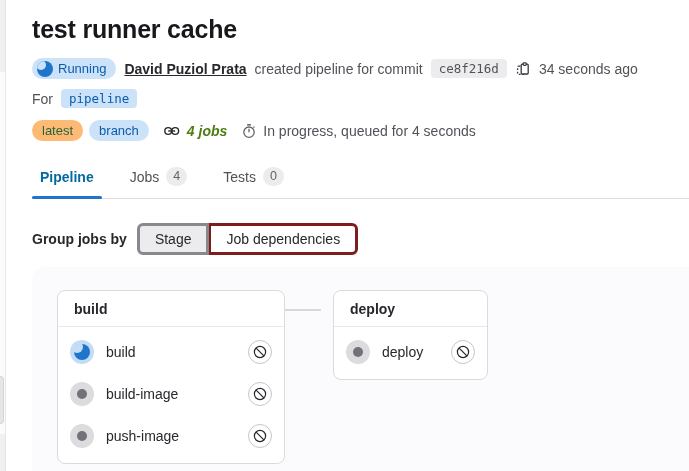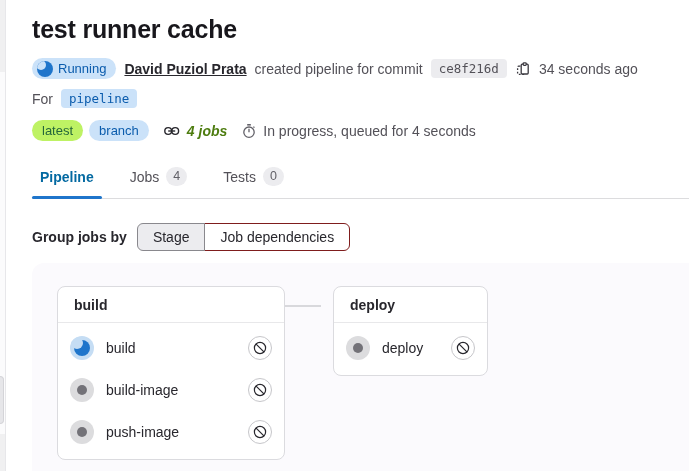--- a/index.html
+++ b/index.html
@@ -35,40 +35,40 @@
   .sha-chip { font-family:"DejaVu Sans Mono","Liberation Mono",monospace;
     font-size:12.5px; background:#ececef; color:#535158; padding:2px 8px;
     border-radius:4px; }
   .icon-btn { background:none; border:none; padding:0; display:flex;
     align-items:center; cursor:pointer; }
   .for-row { margin-top:10px; }
   .ref-chip { font-family:"DejaVu Sans Mono","Liberation Mono",monospace;
     font-size:12.5px; background:#cbe2f9; color:#0b5cad; padding:2px 8px;
     border-radius:4px; }
   .badges-row { margin-top:12px; gap:6px; }
-  .pill.latest { background:#bef264; color:#24663b; }
+  .pill.latest { background:#fdba74; color:#24663b; }
   .pill.branch { background:#cbe2f9; color:#0b5cad; }
   .jobs-count { font-weight:700; color:#4d7c0f;font-style:italic; }
   .sep-gap { width:2px; }
   
   .tabs { display:flex; gap:20px; margin-top:17px; border-bottom:1px solid #dcdcde; }
   .tab { position:relative; display:flex; align-items:center; gap:7px;
     padding:9px 8px 12px; background:none; border:none; font-size:14px;
     color:#535158; font-family:inherit; cursor:pointer; }
   .tab.active { color:#0369a1; font-weight:700; }
   .tab.active::after { content:""; position:absolute; left:0; right:0; bottom:-1px;
     height:3px; background:#1f75cb; border-radius:2px; }
   .count-pill { background:#ececef; color:#626168; border-radius:10px;
     padding:0 7px; font-size:12.5px; line-height:19px; font-weight:400; }
   
   .group-row { display:flex; align-items:center; gap:10px; margin-top:24px; }
   .group-label { font-weight:700; color:#28272d; }
   .segmented { display:inline-flex; }
   .seg-btn { font-family:inherit; font-size:14px; color:#28272d; background:#fff;
-    border:1px solid #7f1d1d; padding:5px 15px; cursor:pointer; position:relative; }
+    border:3px solid #7f1d1d; padding:5px 15px; cursor:pointer; position:relative; }
   .seg-btn:first-child { border-radius:6px 0 0 6px; }
   .seg-btn:last-child { border-radius:0 6px 6px 0; margin-left:-1px; }
   .seg-btn.selected { background:#ececef; border-color:#89888d; z-index:1; }
   
   .graph { margin-top:12px; width:657px; height:220px; background:#fbfafd;
     border-radius:12px 0 0 0; padding:23px 0 0 25px; }
   .stages { display:flex; align-items:flex-start; }
   .stage-card { background:#fff; border:1px solid #dbdbdf; border-radius:8px;
     width:228px; }
   .stage-card.small { width:155px;margin-left:12px; }

